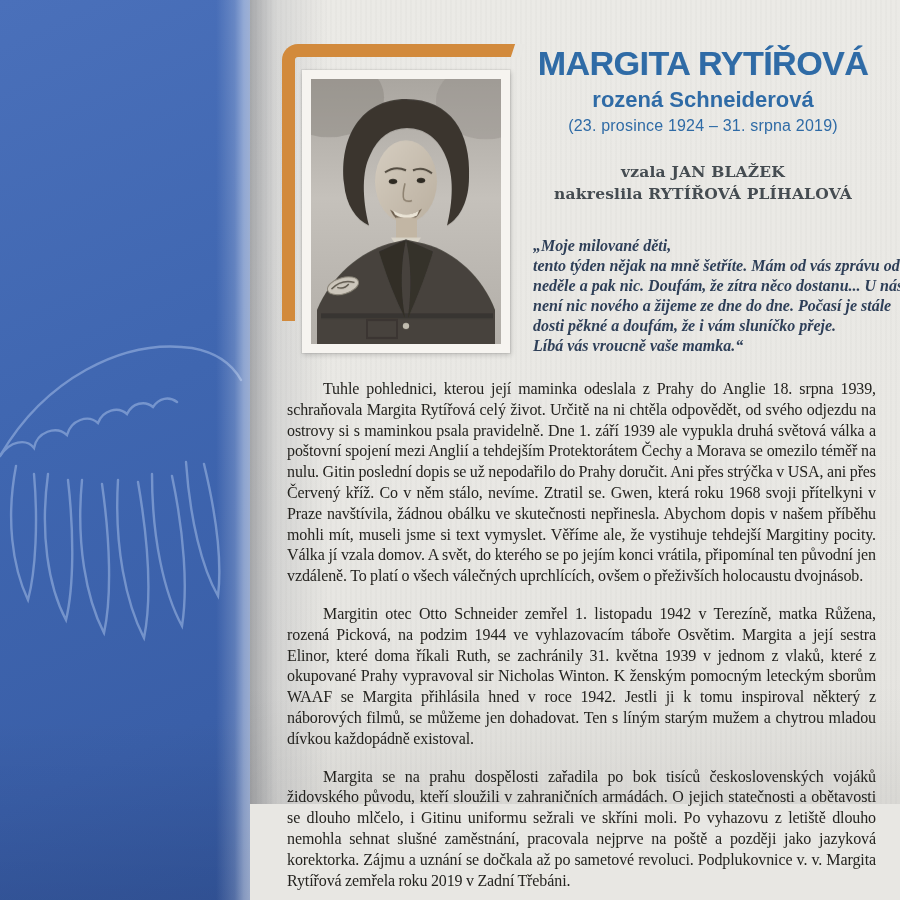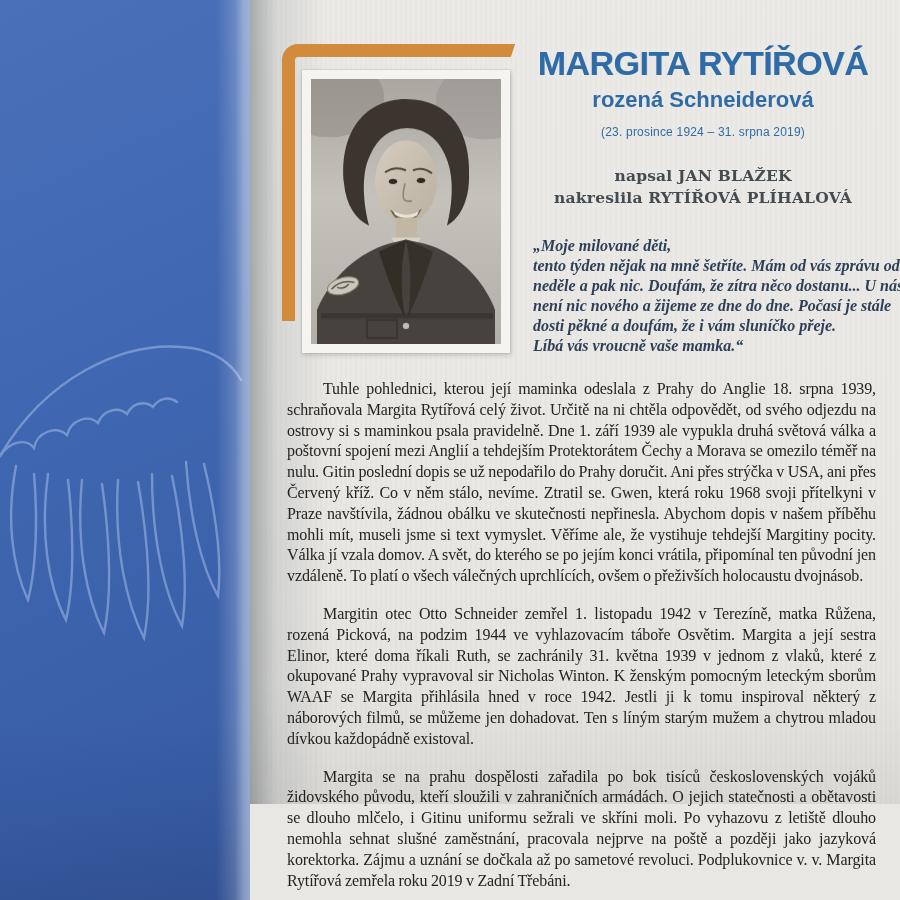--- a/index.html
+++ b/index.html
@@ -37,21 +37,21 @@
     background:#f6f4f0;padding:9px;box-sizing:border-box;
     box-shadow:0 0 0 1px rgba(0,0,0,.05),1px 2px 5px rgba(0,0,0,.18);}
   .photo svg{display:block;width:100%;height:100%;}
 
   
   .header-block{position:absolute;left:262px;top:46px;width:382px;text-align:center;
     font-family:"Liberation Sans",sans-serif;color:#2f6ba6;}
   .title{font-size:34px;line-height:1.05;font-weight:bold;letter-spacing:-.5px;margin:0;
     color:#2f6ba6;text-shadow:.4px .4px 0 rgba(47,107,166,.4);}
   .subtitle{font-size:22px;font-weight:bold;margin-top:5px;}
-  .dates{font-size:12px;font-weight:normal;margin-top:12px;letter-spacing:.2px;}
+  .dates{font-size:16px;font-weight:normal;margin-top:4px;letter-spacing:.2px;}
   .credits{margin-top:26px;font-family:"DejaVu Serif",serif;font-weight:bold;
     font-size:15.5px;line-height:1.42;color:#454c51;letter-spacing:.2px;}
 
   
   .quote{position:absolute;left:283px;top:236px;margin:0;
     font-family:"Liberation Serif",serif;font-style:italic;font-weight:bold;
     font-size:16px;line-height:1.25;color:#2e3f58;white-space:pre;}
 
   
   .body-text{position:absolute;left:20px;right:7px;top:362px;
@@ -130,21 +130,21 @@
           </g>
         </g>
       </svg>
     </figure>
 
     <header class="header-block">
       <h1 class="title">MARGITA RYTÍŘOVÁ</h1>
       <div class="subtitle">rozená Schneiderová</div>
       <div class="dates">(23. prosince 1924 – 31. srpna 2019)</div>
       <div class="credits">
-        <div>napsal JAN BLAŽEK</div>
+        <div>vzala JAN BLAŽEK</div>
         <div>nakreslila RYTÍŘOVÁ PLÍHALOVÁ</div>
       </div>
     </header>
 
     <blockquote class="quote">„Moje milované děti,
 tento týden nějak na mně šetříte. Mám od vás zprávu od
 neděle a pak nic. Doufám, že zítra něco dostanu... U nás
 není nic nového a žijeme ze dne do dne. Počasí je stále
 dosti pěkné a doufám, že i vám sluníčko přeje.
 Líbá vás vroucně vaše mamka.“</blockquote>

